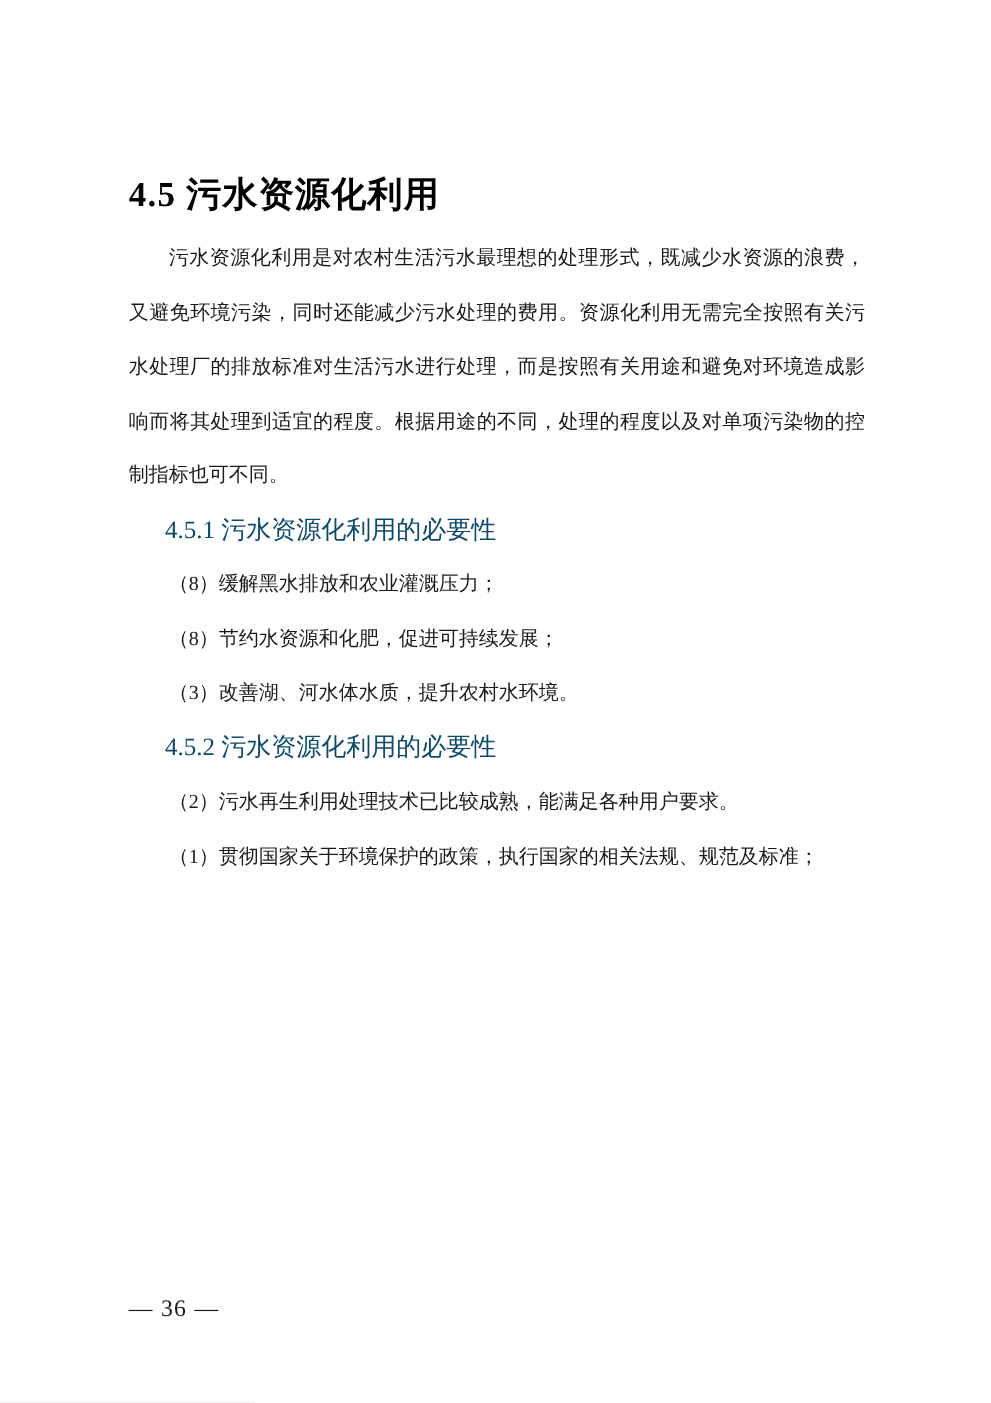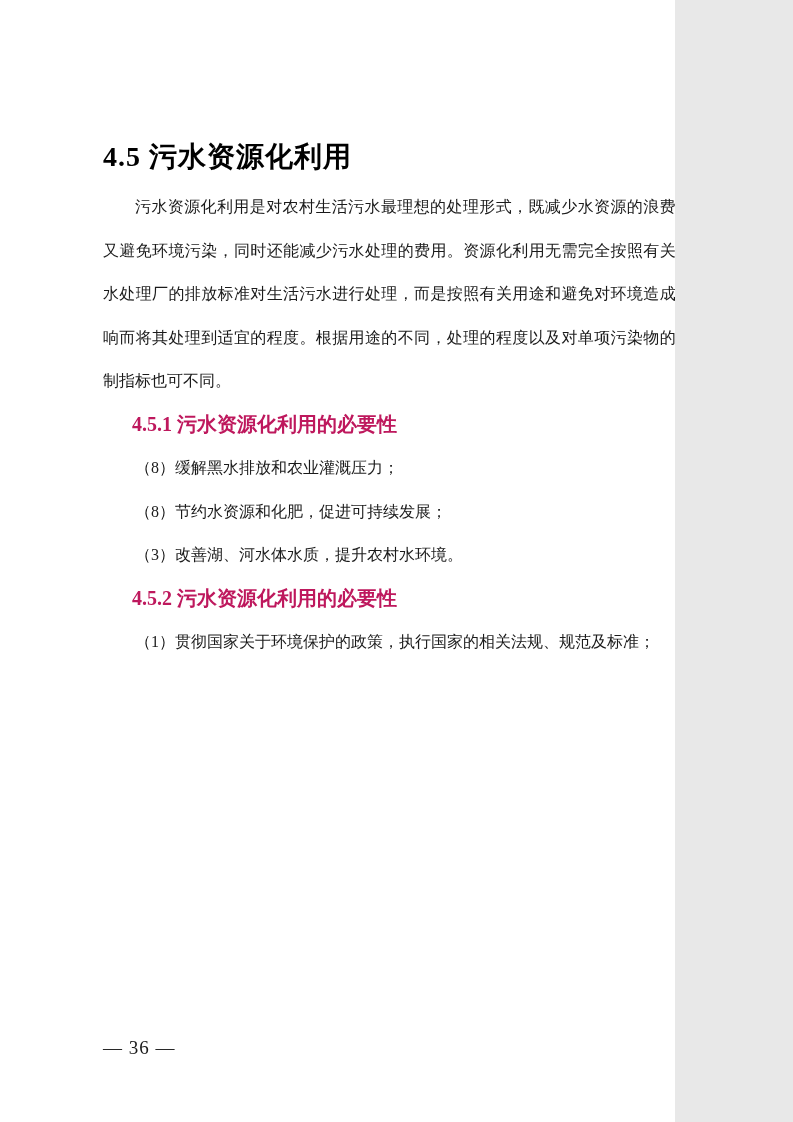--- a/index.html
+++ b/index.html
@@ -2,21 +2,21 @@
 <html><head>
 <meta charset="utf-8">
 <style>
   html, body {
     margin: 0;
     padding: 0;
     background: #e8e8e8;
   }
   .page {
     position: relative;
-    width: 675px;
+    width: 793px;
     height: 1122px;
     background: #ffffff;
     overflow: hidden;
     font-family: "Liberation Serif", "DejaVu Serif", serif;
     color: #1a1a1a;
   }
   .content {
     position: absolute;
     left: 103px;
     top: 143px;
@@ -35,24 +35,24 @@
     font-size: 16px;
     line-height: 43.5px;
     text-align: justify;
     text-justify: inter-ideograph;
     text-indent: 2em;
     margin: 0;
     word-break: normal;
   }
   .sub-heading {
     font-size: 20px;
-    font-weight: bold;
+    font-weight: normal;
     line-height: 43.5px;
     margin: 0 0 0 29px;
-    color: #be185d;
+    color: #0c4a6e;
     white-space: nowrap;
   }
   .footer {
     position: absolute;
     left: 103px;
     top: 1036px;
     font-size: 19px;
     line-height: 24px;
     color: #1a1a1a;
     letter-spacing: 1px;
@@ -67,19 +67,20 @@
     <h1 class="sec-heading">4.5 污水资源化利用</h1>
 
     <p class="body-text">污水资源化利用是对农村生活污水最理想的处理形式，既减少水资源的浪费，又避免环境污染，同时还能减少污水处理的费用。资源化利用无需完全按照有关污水处理厂的排放标准对生活污水进行处理，而是按照有关用途和避免对环境造成影响而将其处理到适宜的程度。根据用途的不同，处理的程度以及对单项污染物的控制指标也可不同。</p>
 
     <h2 class="sub-heading">4.5.1 污水资源化利用的必要性</h2>
     <p class="body-text">（8）缓解黑水排放和农业灌溉压力；</p>
     <p class="body-text">（8）节约水资源和化肥，促进可持续发展；</p>
     <p class="body-text">（3）改善湖、河水体水质，提升农村水环境。</p>
 
     <h2 class="sub-heading">4.5.2 污水资源化利用的必要性</h2>
+    <p class="body-text">（2）污水再生利用处理技术已比较成熟，能满足各种用户要求。</p>
 
     <p class="body-text">（1）贯彻国家关于环境保护的政策，执行国家的相关法规、规范及标准；</p>
 
   </div>
 
   <div class="footer">— 36 —</div>
 </div>
 
 </body></html>

